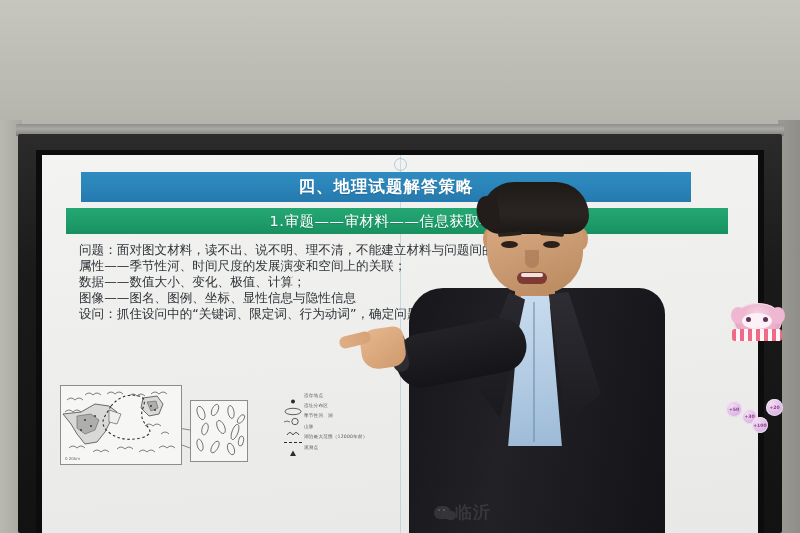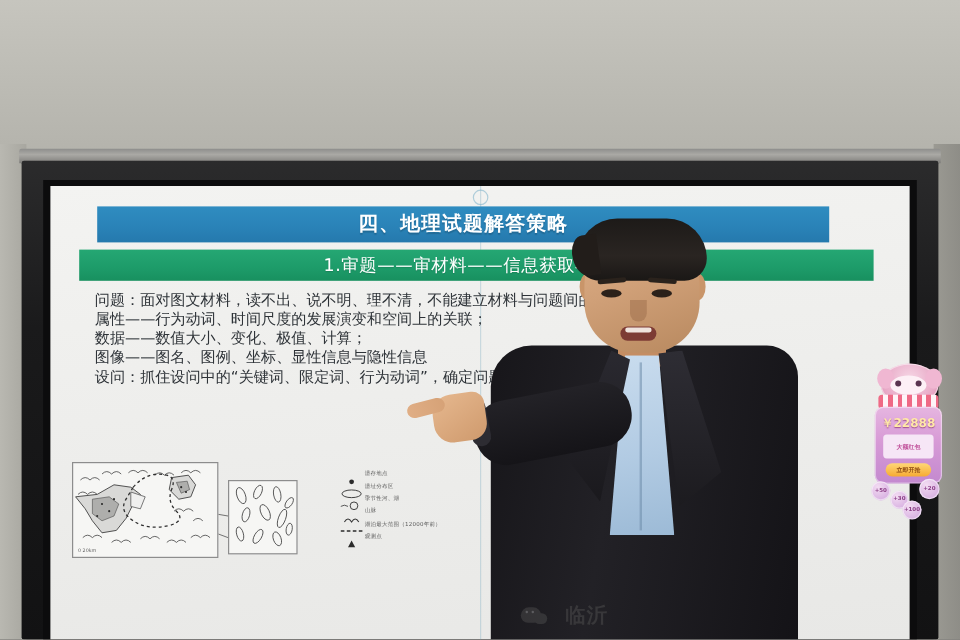--- a/index.html
+++ b/index.html
@@ -163,21 +163,21 @@
     background:linear-gradient(180deg,#ffd776,#f6ab33);border-radius:6px;
     display:flex;align-items:center;justify-content:center;}
   .promo-btn span{font-size:5px;color:#8a4710;font-weight:bold;}
   .bubble{position:absolute;border-radius:50%;
     background:radial-gradient(circle at 35% 30%,#f3dcf2,#cfa3dc);
     box-shadow:0 0 0 1px rgba(255,255,255,.5) inset;
     display:flex;align-items:center;justify-content:center;}
   .bubble span{font-size:4.6px;color:#8b3f86;font-weight:bold;}
 
   
-  .watermark{position:absolute;left:434px;top:501px;display:flex;align-items:center;gap:20px;
+  .watermark{position:absolute;left:434px;top:501px;display:flex;align-items:center;gap:4px;
     opacity:.30;}
   .wm-logo{width:17px;height:13px;background:#6a6a68;border-radius:8px 8px 7px 7px;position:relative;}
   .wm-logo:after{content:"";position:absolute;right:-5px;bottom:-1px;width:11px;height:9px;
     background:#6a6a68;border-radius:6px;}
   .wm-logo i{position:absolute;top:3px;width:2px;height:2px;background:#efefef;border-radius:50%;}
   .wm-logo i:nth-child(1){left:4px;} .wm-logo i:nth-child(2){left:9px;}
   .wm-text{font-size:17px;color:#6d6d6a;font-weight:bold;letter-spacing:1px;}
 </style>
 </head>
 <body>
@@ -201,21 +201,21 @@
     <div class="title-blue">
       <span>四、地理试题解答策略</span>
     </div>
 
     <div class="title-green">
       <span>1.审题——审材料——信息获取与解读</span>
     </div>
 
     <div class="body-text">
       <div class="body-line">问题：面对图文材料，读不出、说不明、理不清，不能建立材料与问题间的联系</div>
-      <div class="body-line">属性——行为动词、时间尺度的发展演变和空间上的关联；</div>
+      <div class="body-line">属性——季节性河、时间尺度的发展演变和空间上的关联；</div>
       <div class="body-line">数据——数值大小、变化、极值、计算；</div>
       <div class="body-line">图像——图名、图例、坐标、显性信息与隐性信息</div>
       <div class="body-line">设问：抓住设问中的“关键词、限定词、行为动词”，确定问题指向</div>
     </div>
 
     <div class="figures">
 
       <svg class="connector" viewBox="0 0 684 108" preserveAspectRatio="none">
         <line x1="60" y1="36" x2="130" y2="48" stroke="#5b5b5b" stroke-width="0.7"></line>
         <line x1="60" y1="40" x2="130" y2="66" stroke="#5b5b5b" stroke-width="0.7"></line>
@@ -398,29 +398,20 @@
   </div>
 
   <div class="promo">
     <div class="promo-mascot"></div>
     <div class="promo-face"></div>
     <div class="promo-eyes">
         <i></i>
         <i></i>
       </div>
     <div class="promo-stripes"></div>
-    <div class="promo-card">
-      <div class="promo-amount">￥22888</div>
-      <div class="promo-ticket">
-        <span>大额红包</span>
-      </div>
-      <div class="promo-btn">
-        <span>立即开抢</span>
-      </div>
-    </div>
     <div class="bubble" style="left:0px;top:98px;width:16px;height:16px">
       <span>+50</span>
     </div>
     <div class="bubble" style="left:40px;top:96px;width:17px;height:17px">
       <span>+20</span>
     </div>
     <div class="bubble" style="left:16px;top:106px;width:15px;height:15px">
       <span>+30</span>
     </div>
     <div class="bubble" style="left:26px;top:114px;width:16px;height:16px">

